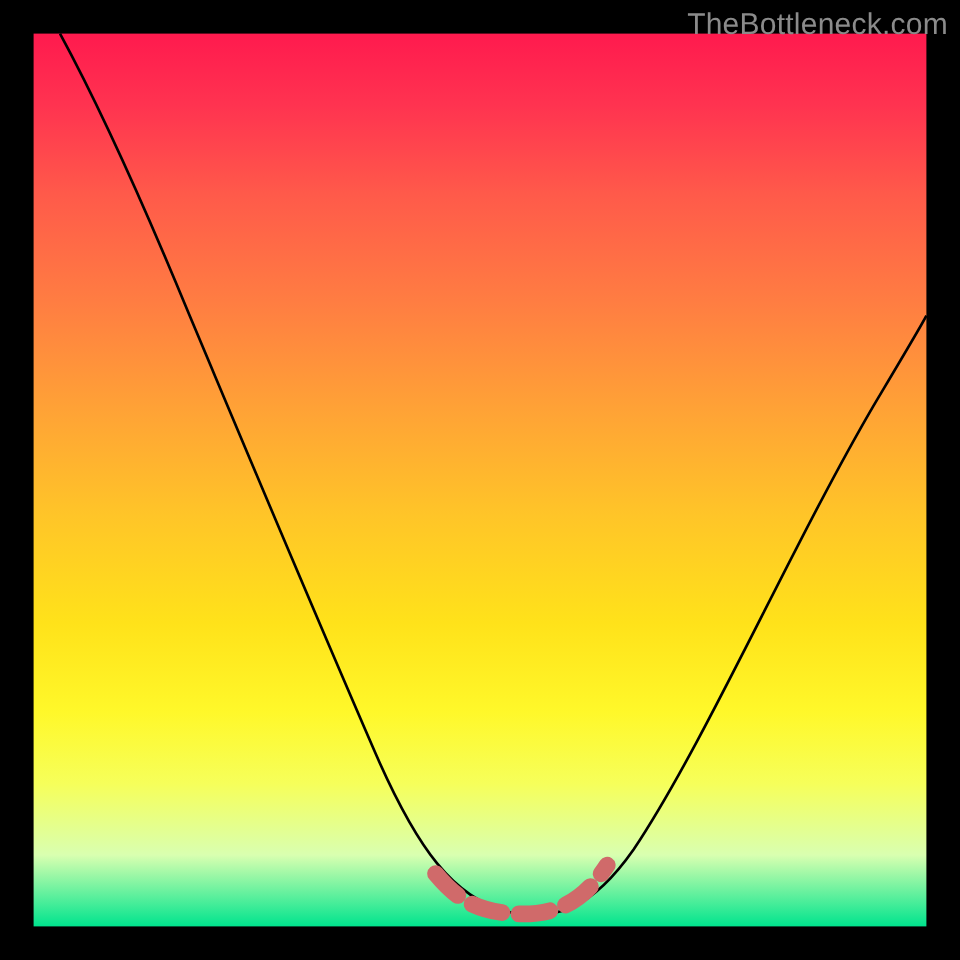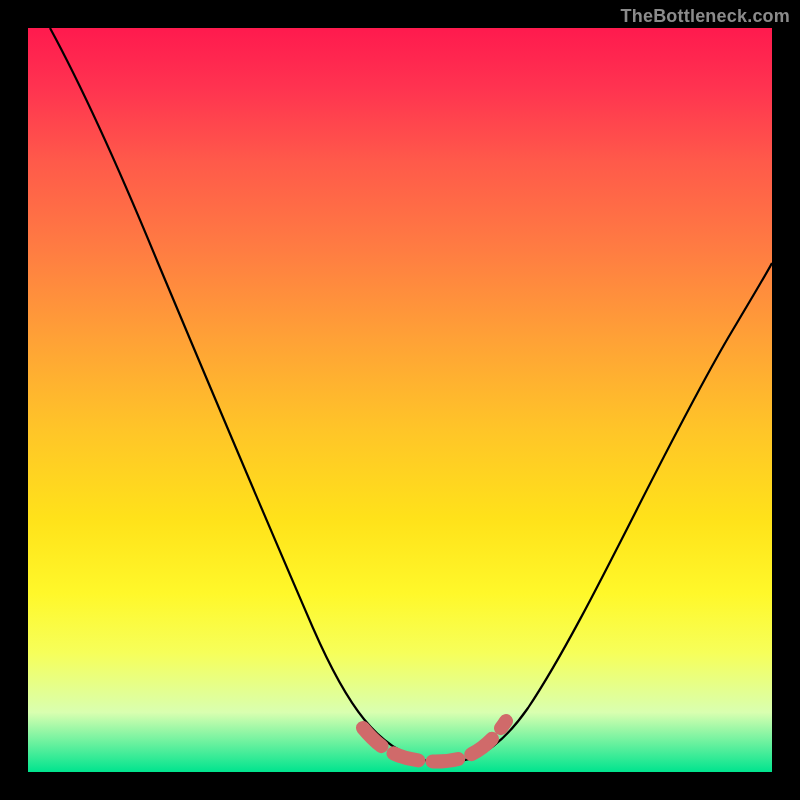--- a/index.html
+++ b/index.html
@@ -28,22 +28,22 @@
       #f6ff5a 84%,
       #d9ffb0 92%,
       #00e48e 100%
     );
   }
   .watermark {
     position: absolute;
     top: 6px;
     right: 10px;
     font-family: Arial, Helvetica, sans-serif;
-    font-size: 18px;
-    font-weight: 700;
+    font-size: 25px;
+    font-weight: 400;
     color: #8b8b8b;
     letter-spacing: 0.2px;
     user-select: none;
   }
   svg.curve {
     position: absolute;
     left: 0;
     top: 0;
     width: 744px;
     height: 744px;

